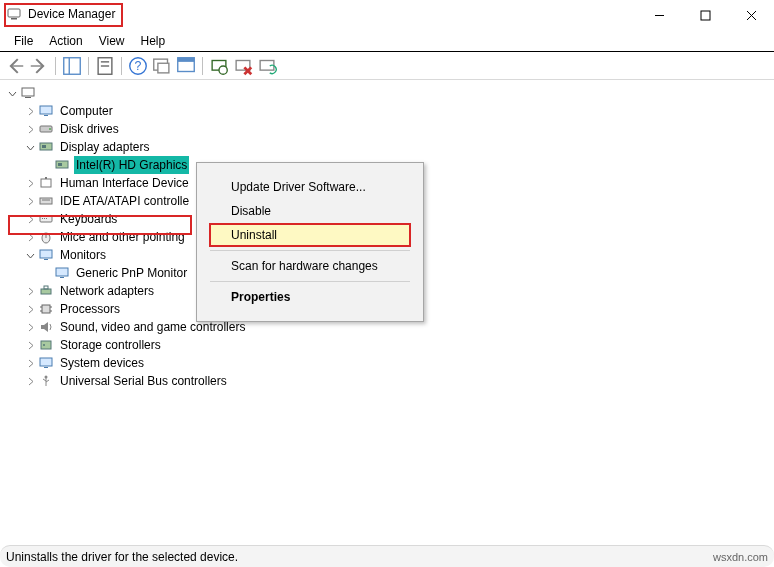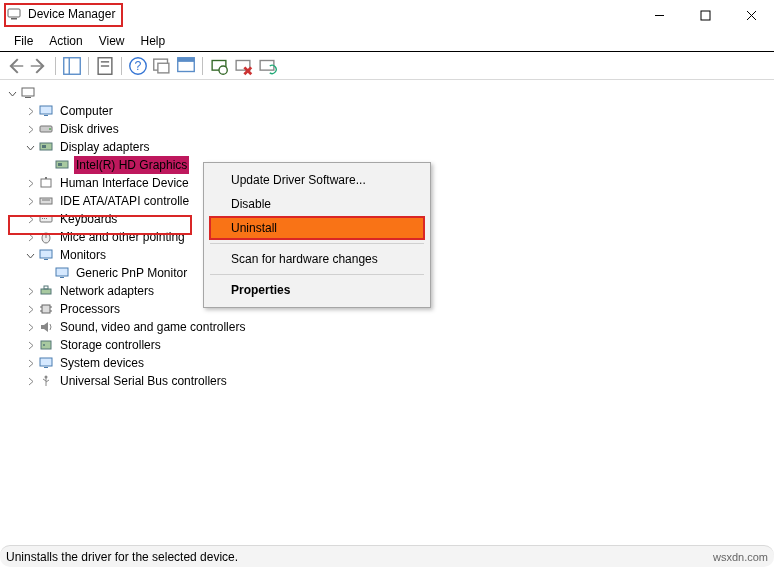--- a/index.html
+++ b/index.html
@@ -20,28 +20,28 @@
 .tb-btn { width: 22px; height: 22px; display: inline-flex; align-items: center; justify-content: center; }
 .tb-sep { width: 1px; height: 18px; background: #c0c0c0; margin: 0 3px; }
 
 .tree { padding: 4px 2px; line-height: 18px; font-size: 12px; position: relative; }
 .node { display: flex; align-items: center; white-space: nowrap; height: 18px; }
 .indent { display: inline-block; }
 .expand { width: 12px; height: 12px; display: inline-flex; align-items: center; justify-content: center; margin-right: 2px; cursor: default; }
 .expand svg { width: 9px; height: 9px; }
 .node-icon { width: 16px; height: 16px; display: inline-flex; align-items: center; justify-content: center; margin-right: 4px; }
 .node-label { padding: 0 2px; }
-.selected .node-label { background: #be185d; }
+.selected .node-label { background: #14b8a6; }
 
 .red-box-da { border: 2px solid #d92626; position: absolute; left: 8px; top: 135px; width: 184px; height: 20px; pointer-events: none; }
 
-.context-menu { position: absolute; left: 203px; top: 162px; width: 228px; background: #f2f2f2; border: 1px solid #a6a6a6; box-shadow: 2px 2px 4px rgba(0,0,0,0.25); padding: 5px; }
+.context-menu { position: absolute; left: 196px; top: 162px; width: 228px; background: #f2f2f2; border: 1px solid #a6a6a6; box-shadow: 2px 2px 4px rgba(0,0,0,0.25); padding: 12px; }
 .cm-item { padding: 5px 10px 5px 22px; font-size: 12px; cursor: default; }
 .cm-sep { height: 1px; background: #d0d0d0; margin: 3px 1px; }
-.cm-highlight { background: #f97316; }
+.cm-highlight { background: #fef9c3; }
 .cm-bold { font-weight: 700; }
 .cm-red-box { border: 2px solid #d92626; padding: 3px 10px 3px 20px; }
 
 .statusbar { position: absolute; left: 0; bottom: 0; right: 0; height: 22px; border-top: 1px solid #d9d9d9; display: flex; align-items: center; padding: 0 6px; font-size: 12px; background: #f4f4f4; border-radius: 10px; }
 .status-right { margin-left: auto; color: #666; font-size: 11px; }
 </style>
 </head>
 <body>
 
 <div class="titlebar">

